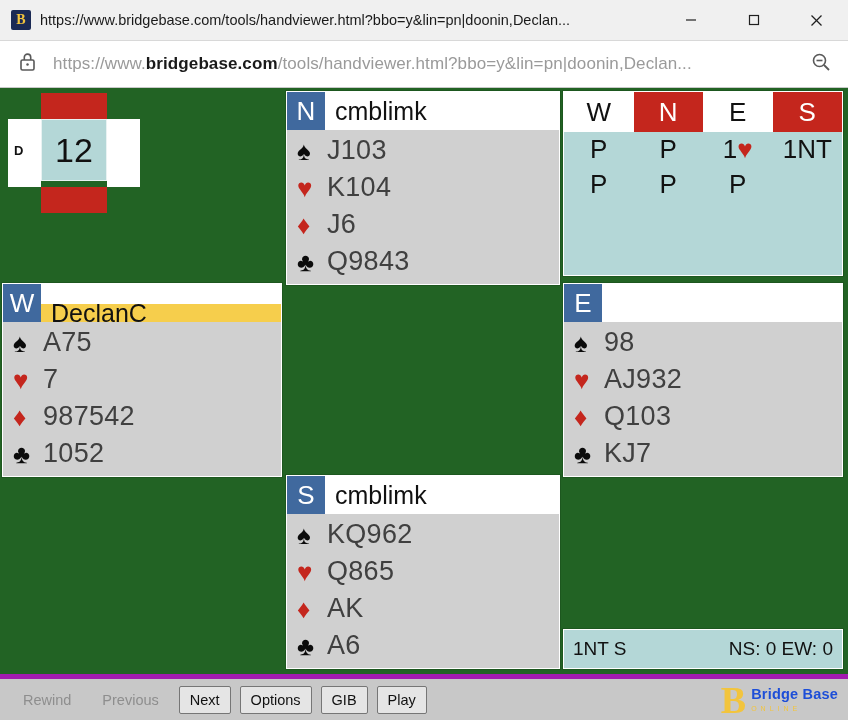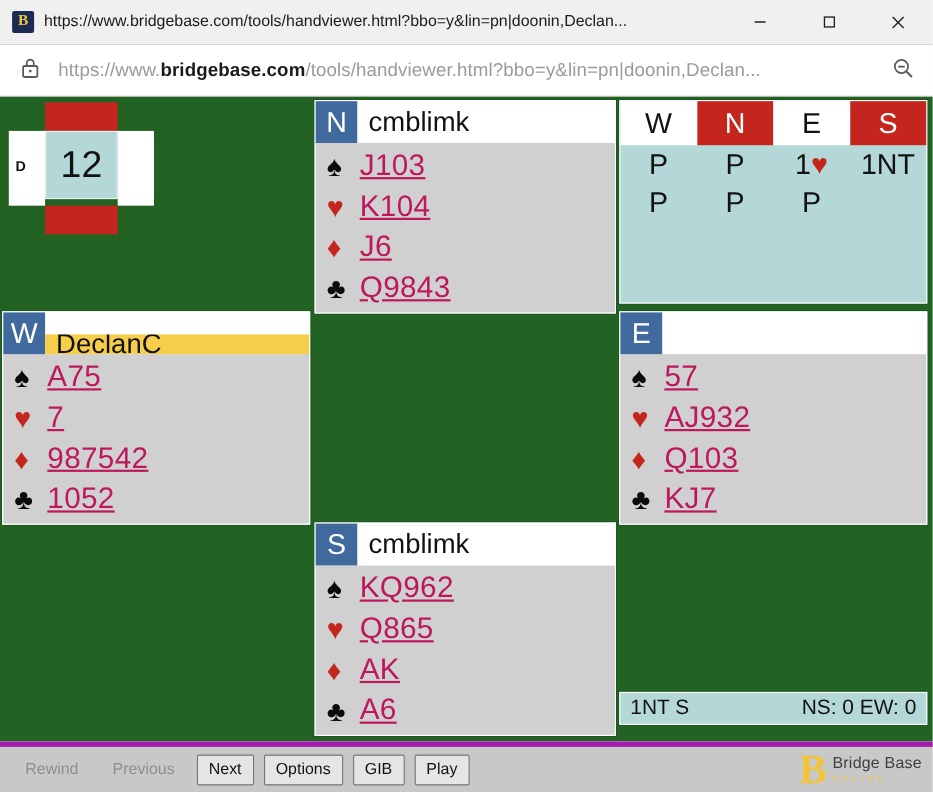--- a/index.html
+++ b/index.html
@@ -168,24 +168,23 @@
     width: 30px;
     font-size: 26px;
     line-height: 1;
     flex: 0 0 auto;
     text-align: left;
   }
   .suit-sym.black { color: #0b0b0b; }
   .suit-sym.red { color: #c4261d; }
   .suit-cards {
     font-size: 27px;
-    color: #be185d;
+    color: #404040;
     line-height: 1;
     letter-spacing: 0.3px;
-    text-decoration: underline;
   }
 
   
   #hand-north { left: 286px; top: 3px;   width: 274px; }
   #hand-west  { left: 2px;   top: 195px; width: 280px; }
   #hand-east  { left: 563px; top: 195px; width: 280px; }
   #hand-south { left: 286px; top: 387px; width: 274px; }
 
   
   .auction {
@@ -211,21 +210,21 @@
     display: flex; align-items: center; justify-content: center;
     font-size: 26px;
     color: #111111;
   }
   .auction-row .hsym { color: #c4261d; }
 
   
   .contract-bar {
     position: absolute;
     left: 563px; top: 541px;
-    width: 280px; height: 30px;
+    width: 280px; height: 40px;
     background: #b4d7d7;
     border: 1px solid #ffffff;
     box-shadow: 0 0 0 1px rgba(0,0,0,0.12);
     display: flex;
     align-items: center;
     justify-content: space-between;
     padding: 0 9px;
     font-size: 19px;
     color: #111111;
   }
@@ -271,22 +270,22 @@
     font-family: "Liberation Serif", serif;
     font-size: 38px;
     font-weight: bold;
     color: #f2c43d;
     line-height: 1;
     margin-right: 5px;
   }
   .bbo-words { display: flex; flex-direction: column; line-height: 1; }
   .bbo-name {
     font-size: 14.5px;
-    font-weight: normal;
-    color: #404040;
+    font-weight: bold;
+    color: #1d4ed8;
     letter-spacing: 0.2px;
   }
   .bbo-tag {
     font-size: 7px;
     color: #f2c43d;
     letter-spacing: 4px;
     margin-top: 3px;
   }
 </style>
 </head>
@@ -396,21 +395,21 @@
       </div>
     </div>
 
     <div class="hand" id="hand-east">
       <div class="hand-header">
         <div class="seat-badge">E</div>
       </div>
       <div class="suits">
         <div class="suit-row">
           <span class="suit-sym black">♠</span>
-          <span class="suit-cards">57</span>
+          <span class="suit-cards">98</span>
         </div>
         <div class="suit-row">
           <span class="suit-sym red">♥</span>
           <span class="suit-cards">AJ932</span>
         </div>
         <div class="suit-row">
           <span class="suit-sym red">♦</span>
           <span class="suit-cards">Q103</span>
         </div>
         <div class="suit-row">

